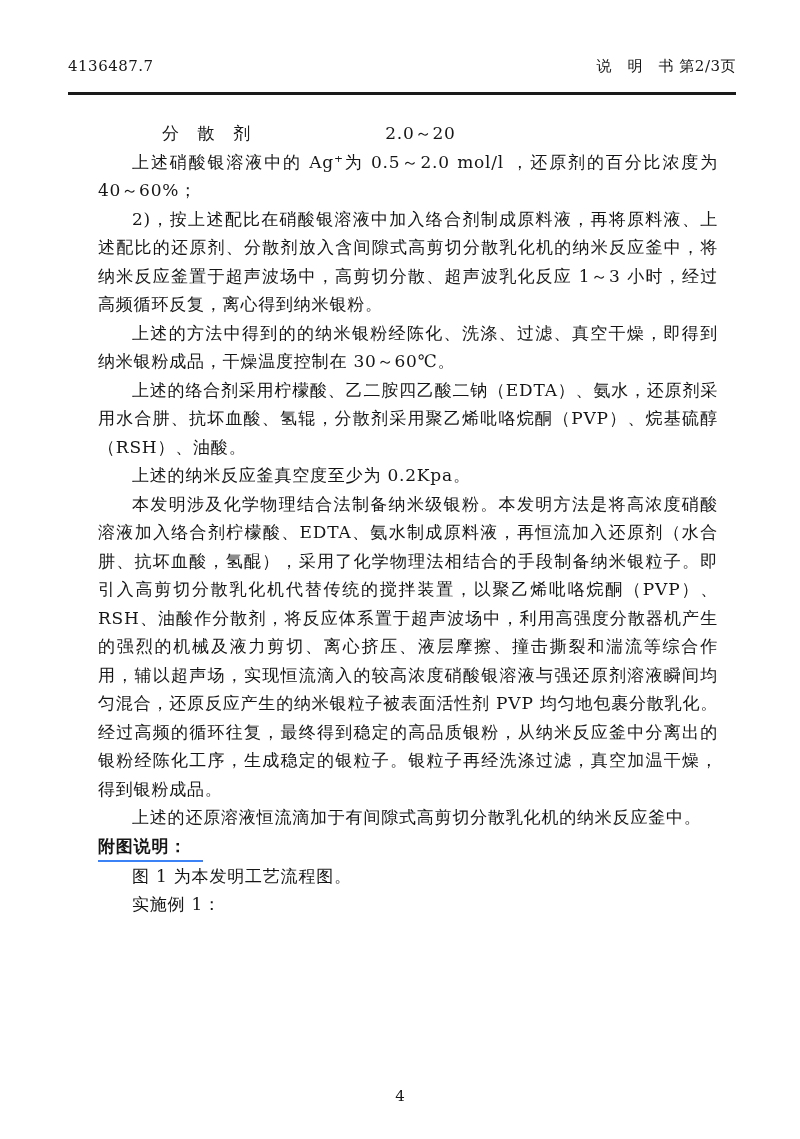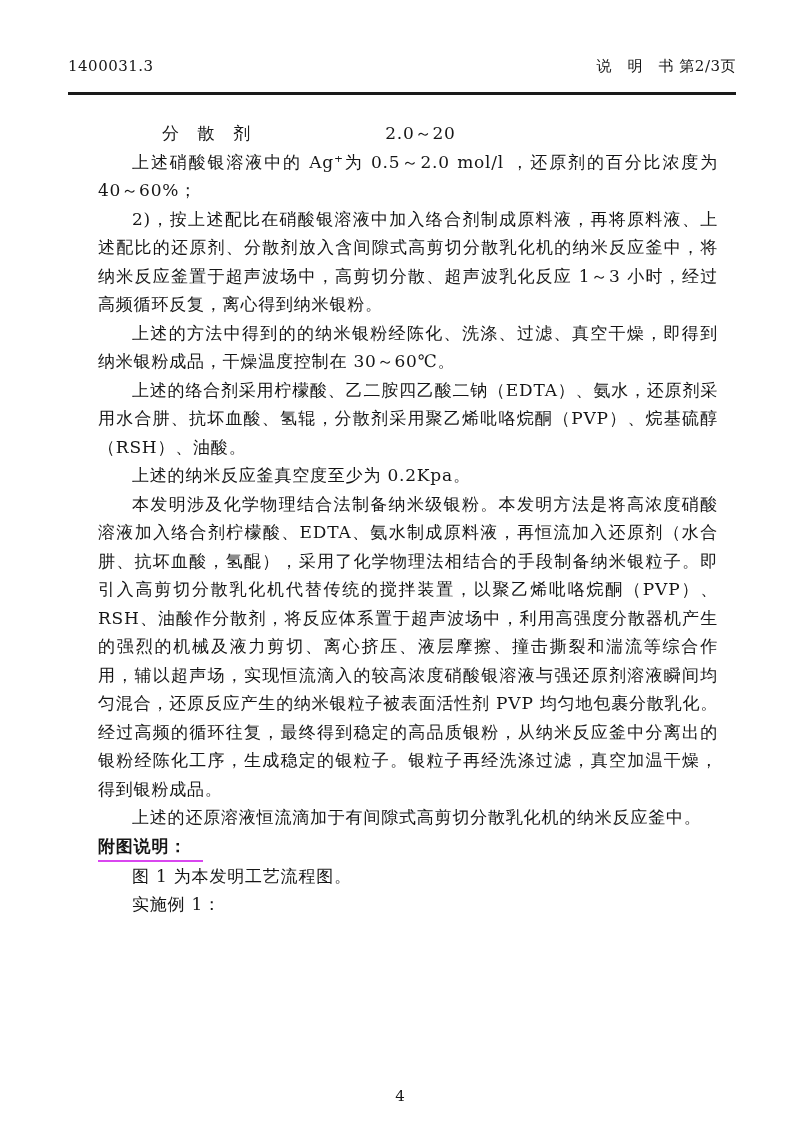--- a/index.html
+++ b/index.html
@@ -46,40 +46,40 @@
   }
   .para { margin: 0; text-indent: 2em; }
   .spec-line { margin: 0; padding-left: 64px; white-space: nowrap; }
   .spec-value { margin-left: 128px; }
   .sec-heading {
     display: inline-block;
     margin: 0 0 0 0;
     font-size: 17px;
     font-weight: bold;
     line-height: 26px;
-    border-bottom: 2px solid #d946ef;
+    border-bottom: 2px solid #3b82f6;
     padding-right: 16px;
     padding-bottom: 1px;
   }
   .footer {
     position: absolute;
     bottom: 34px;
     left: 0;
     right: 0;
     text-align: center;
     font-size: 15px;
   }
 </style>
 </head>
 <body>
 
 <div class="page">
 
   <div class="header">
-    <span>1400031.3</span>
+    <span>4136487.7</span>
     <span>
       <span>说　明　书</span>
       <span class="page-ind">第2/3页</span>
     </span>
   </div>
 
   <div class="rule"></div>
 
   <div class="doc-body">
     <p class="spec-line">

